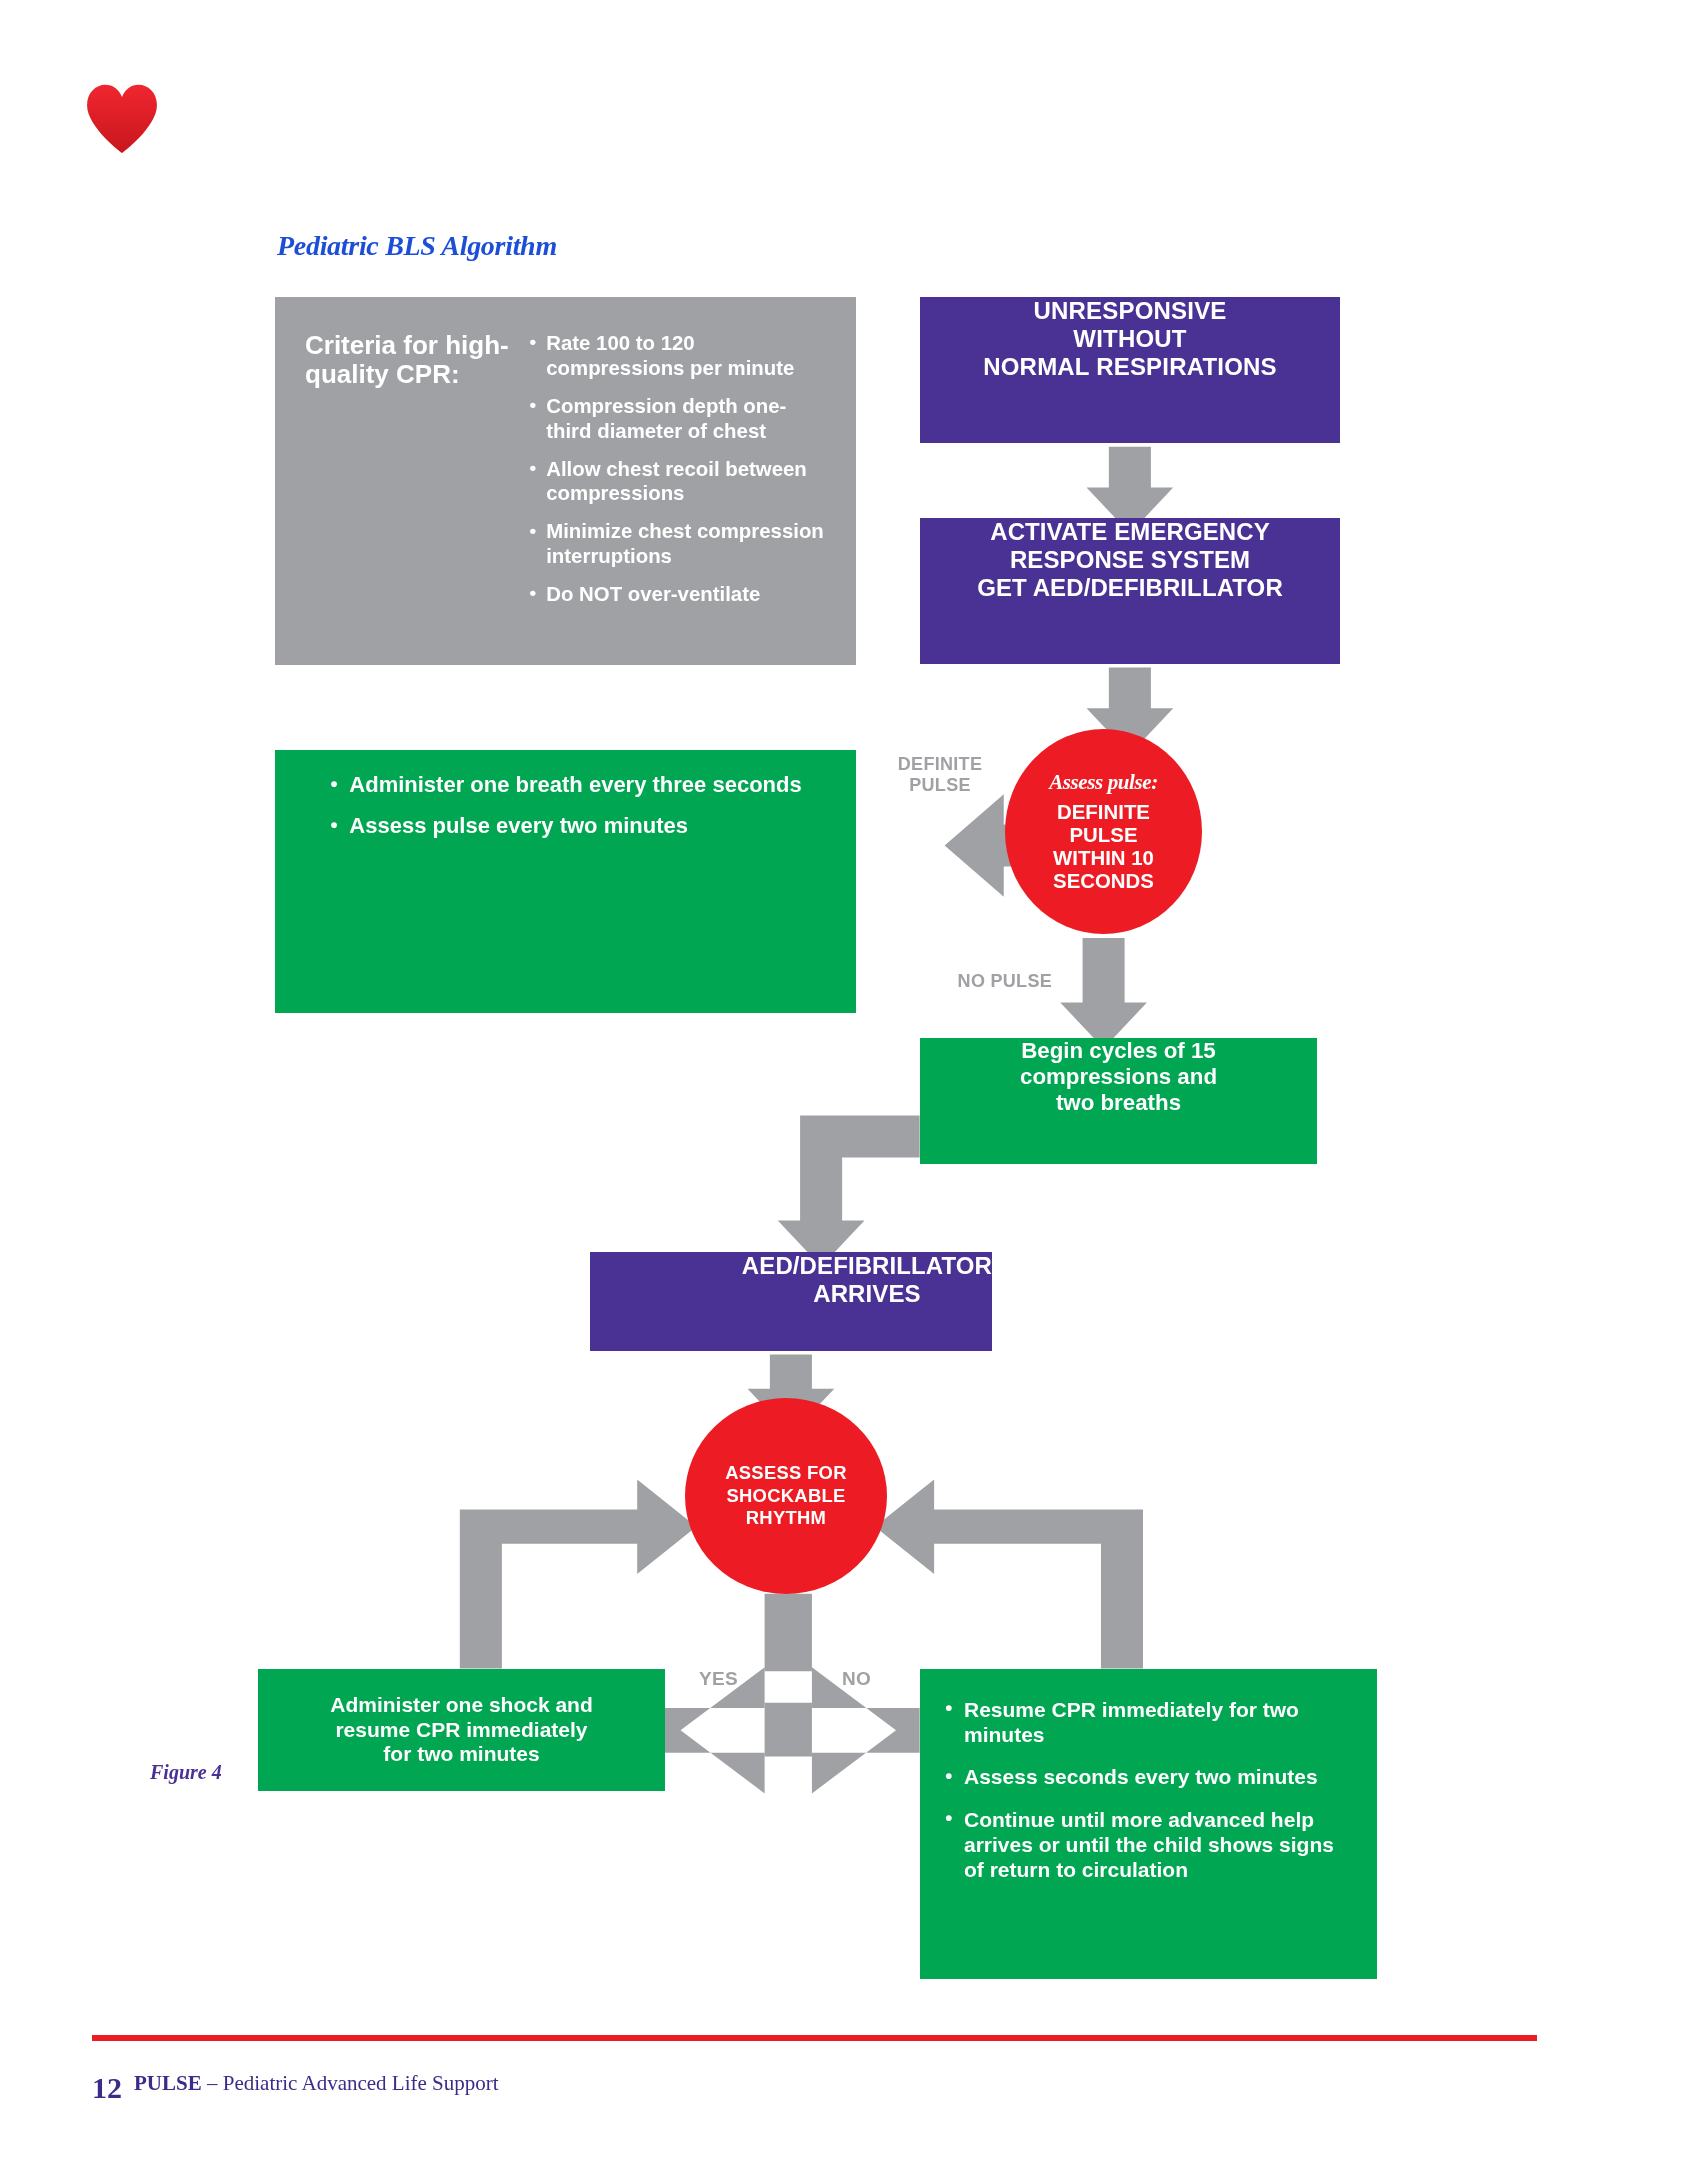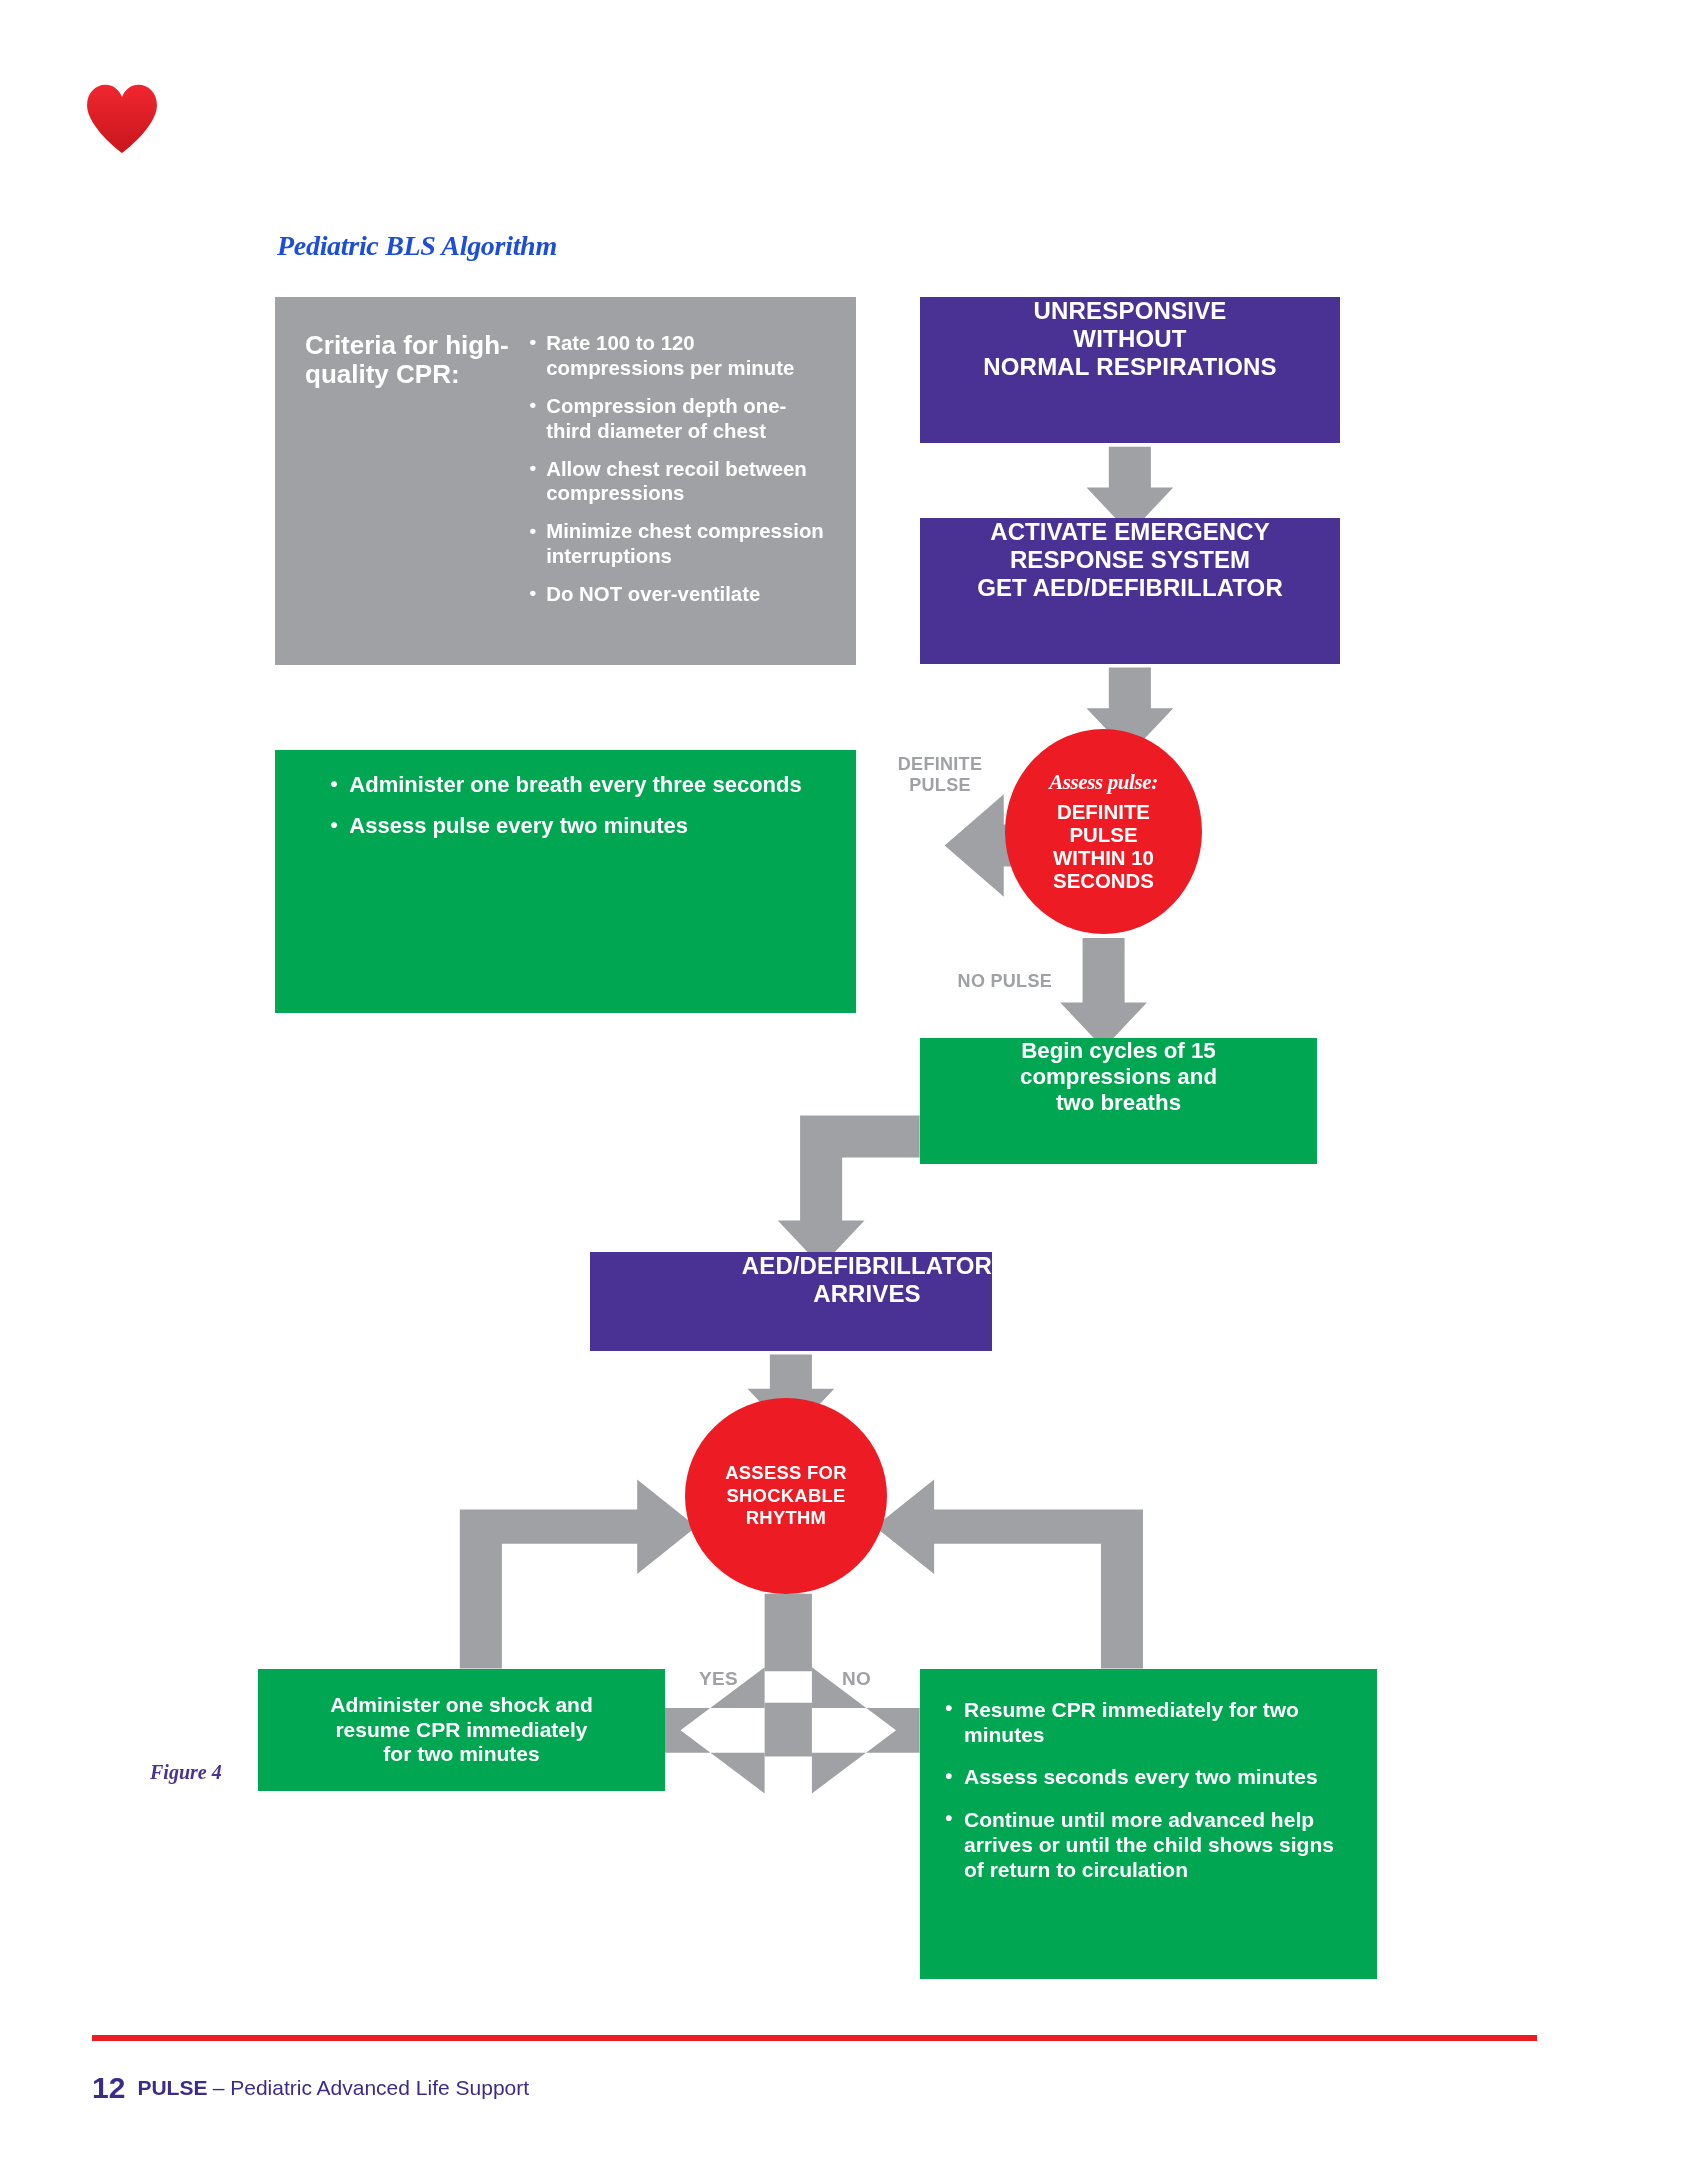--- a/index.html
+++ b/index.html
@@ -300,23 +300,24 @@
     top: 2035px;
     width: 1445px;
     height: 6px;
     background: #ED1C24;
   }
   #footer-text {
     position: absolute;
     left: 92px;
     top: 2071px;
     display: flex;
-    align-items: center;
+    align-items: flex-start;
     color: #3B2C8A;
     white-space: nowrap;
+    font-family: Liberation Serif, serif;
   }
   #footer-page-number {
     font-size: 30px;
     font-weight: bold;
     margin-right: 12px;
   }
   #footer-program {
     font-size: 21px;
     font-weight: bold;
     margin-right: 5.3px;

